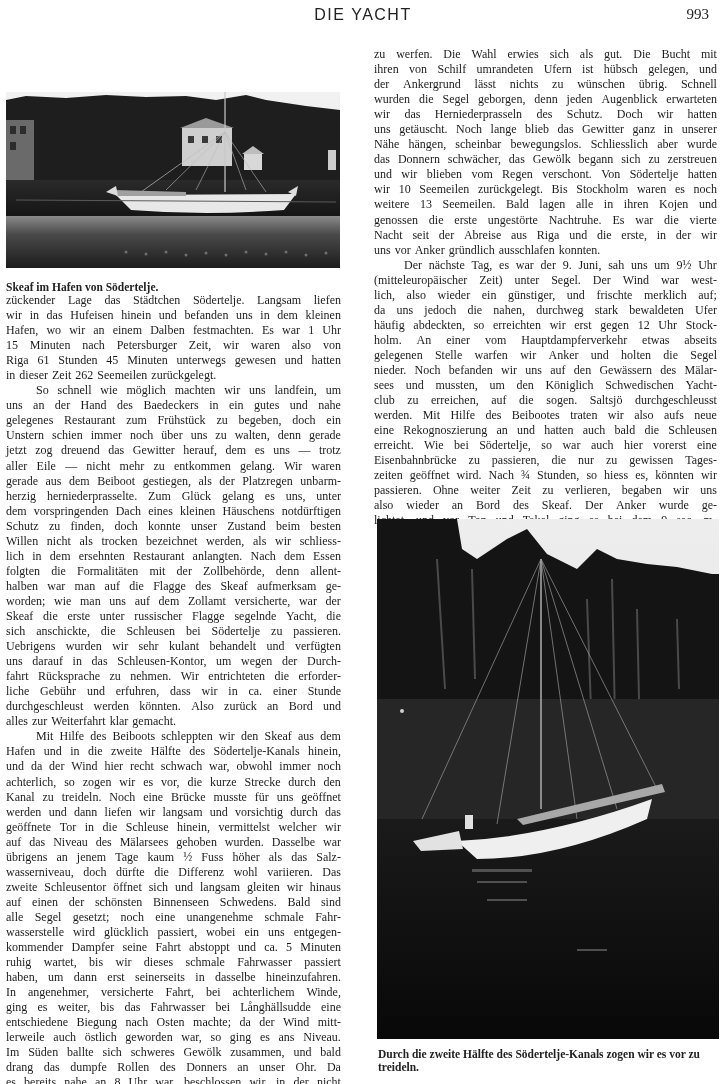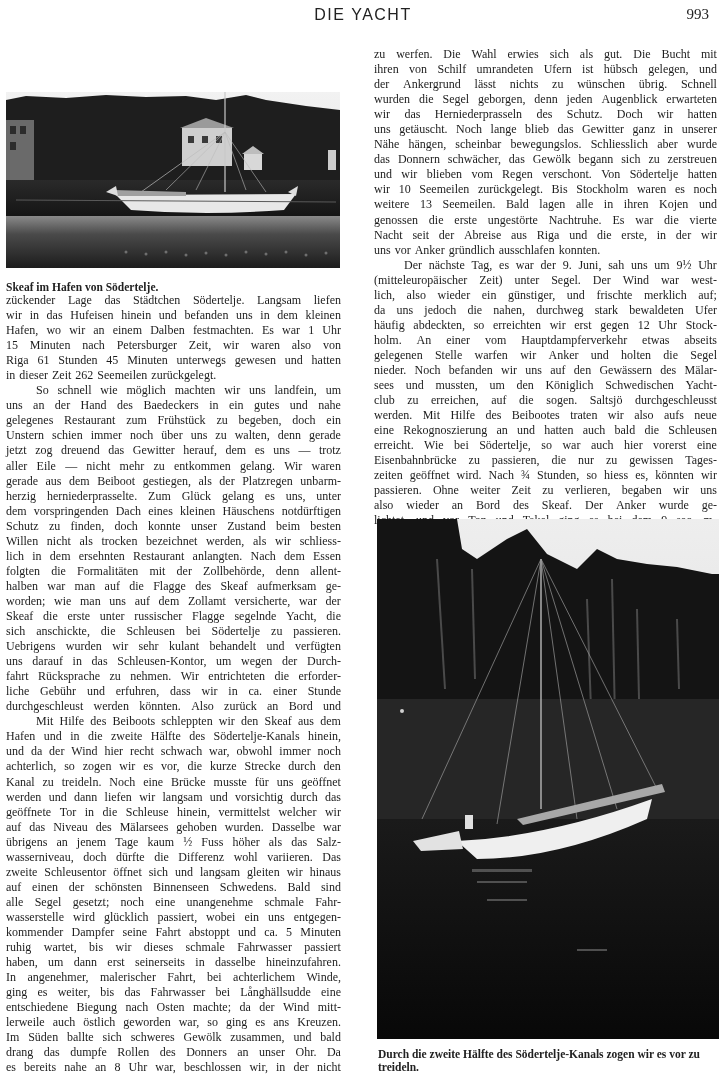--- a/index.html
+++ b/index.html
@@ -418,20 +418,27 @@
       <div class="jline">
         <span>durchgeschleust</span>
         <span>werden</span>
         <span>könnten.</span>
         <span>Also</span>
         <span>zurück</span>
         <span>an</span>
         <span>Bord</span>
         <span>und</span>
       </div>
+      <div class="jline last">
+        <span>alles</span>
+        <span>zur</span>
+        <span>Weiterfahrt</span>
+        <span>klar</span>
+        <span>gemacht.</span>
+      </div>
     </div>
     <div>
       <div class="jline" style="padding-left: 30px;">
         <span>Mit</span>
         <span>Hilfe</span>
         <span>des</span>
         <span>Beiboots</span>
         <span>schleppten</span>
         <span>wir</span>
         <span>den</span>
@@ -613,21 +620,21 @@
         <span>dann</span>
         <span>erst</span>
         <span>seinerseits</span>
         <span>in</span>
         <span>dasselbe</span>
         <span>hineinzufahren.</span>
       </div>
       <div class="jline">
         <span>In</span>
         <span>angenehmer,</span>
-        <span>malerischer</span>
+        <span>versicherte</span>
         <span>Fahrt,</span>
         <span>bei</span>
         <span>achterlichem</span>
         <span>Winde,</span>
       </div>
       <div class="jline">
         <span>ging</span>
         <span>es</span>
         <span>weiter,</span>
         <span>bis</span>
@@ -651,21 +658,21 @@
       <div class="jline">
         <span>lerweile</span>
         <span>auch</span>
         <span>östlich</span>
         <span>geworden</span>
         <span>war,</span>
         <span>so</span>
         <span>ging</span>
         <span>es</span>
         <span>ans</span>
-        <span>Kreuzen.</span>
+        <span>Niveau.</span>
       </div>
       <div class="jline">
         <span>Im</span>
         <span>Süden</span>
         <span>ballte</span>
         <span>sich</span>
         <span>schweres</span>
         <span>Gewölk</span>
         <span>zusammen,</span>
         <span>und</span>

